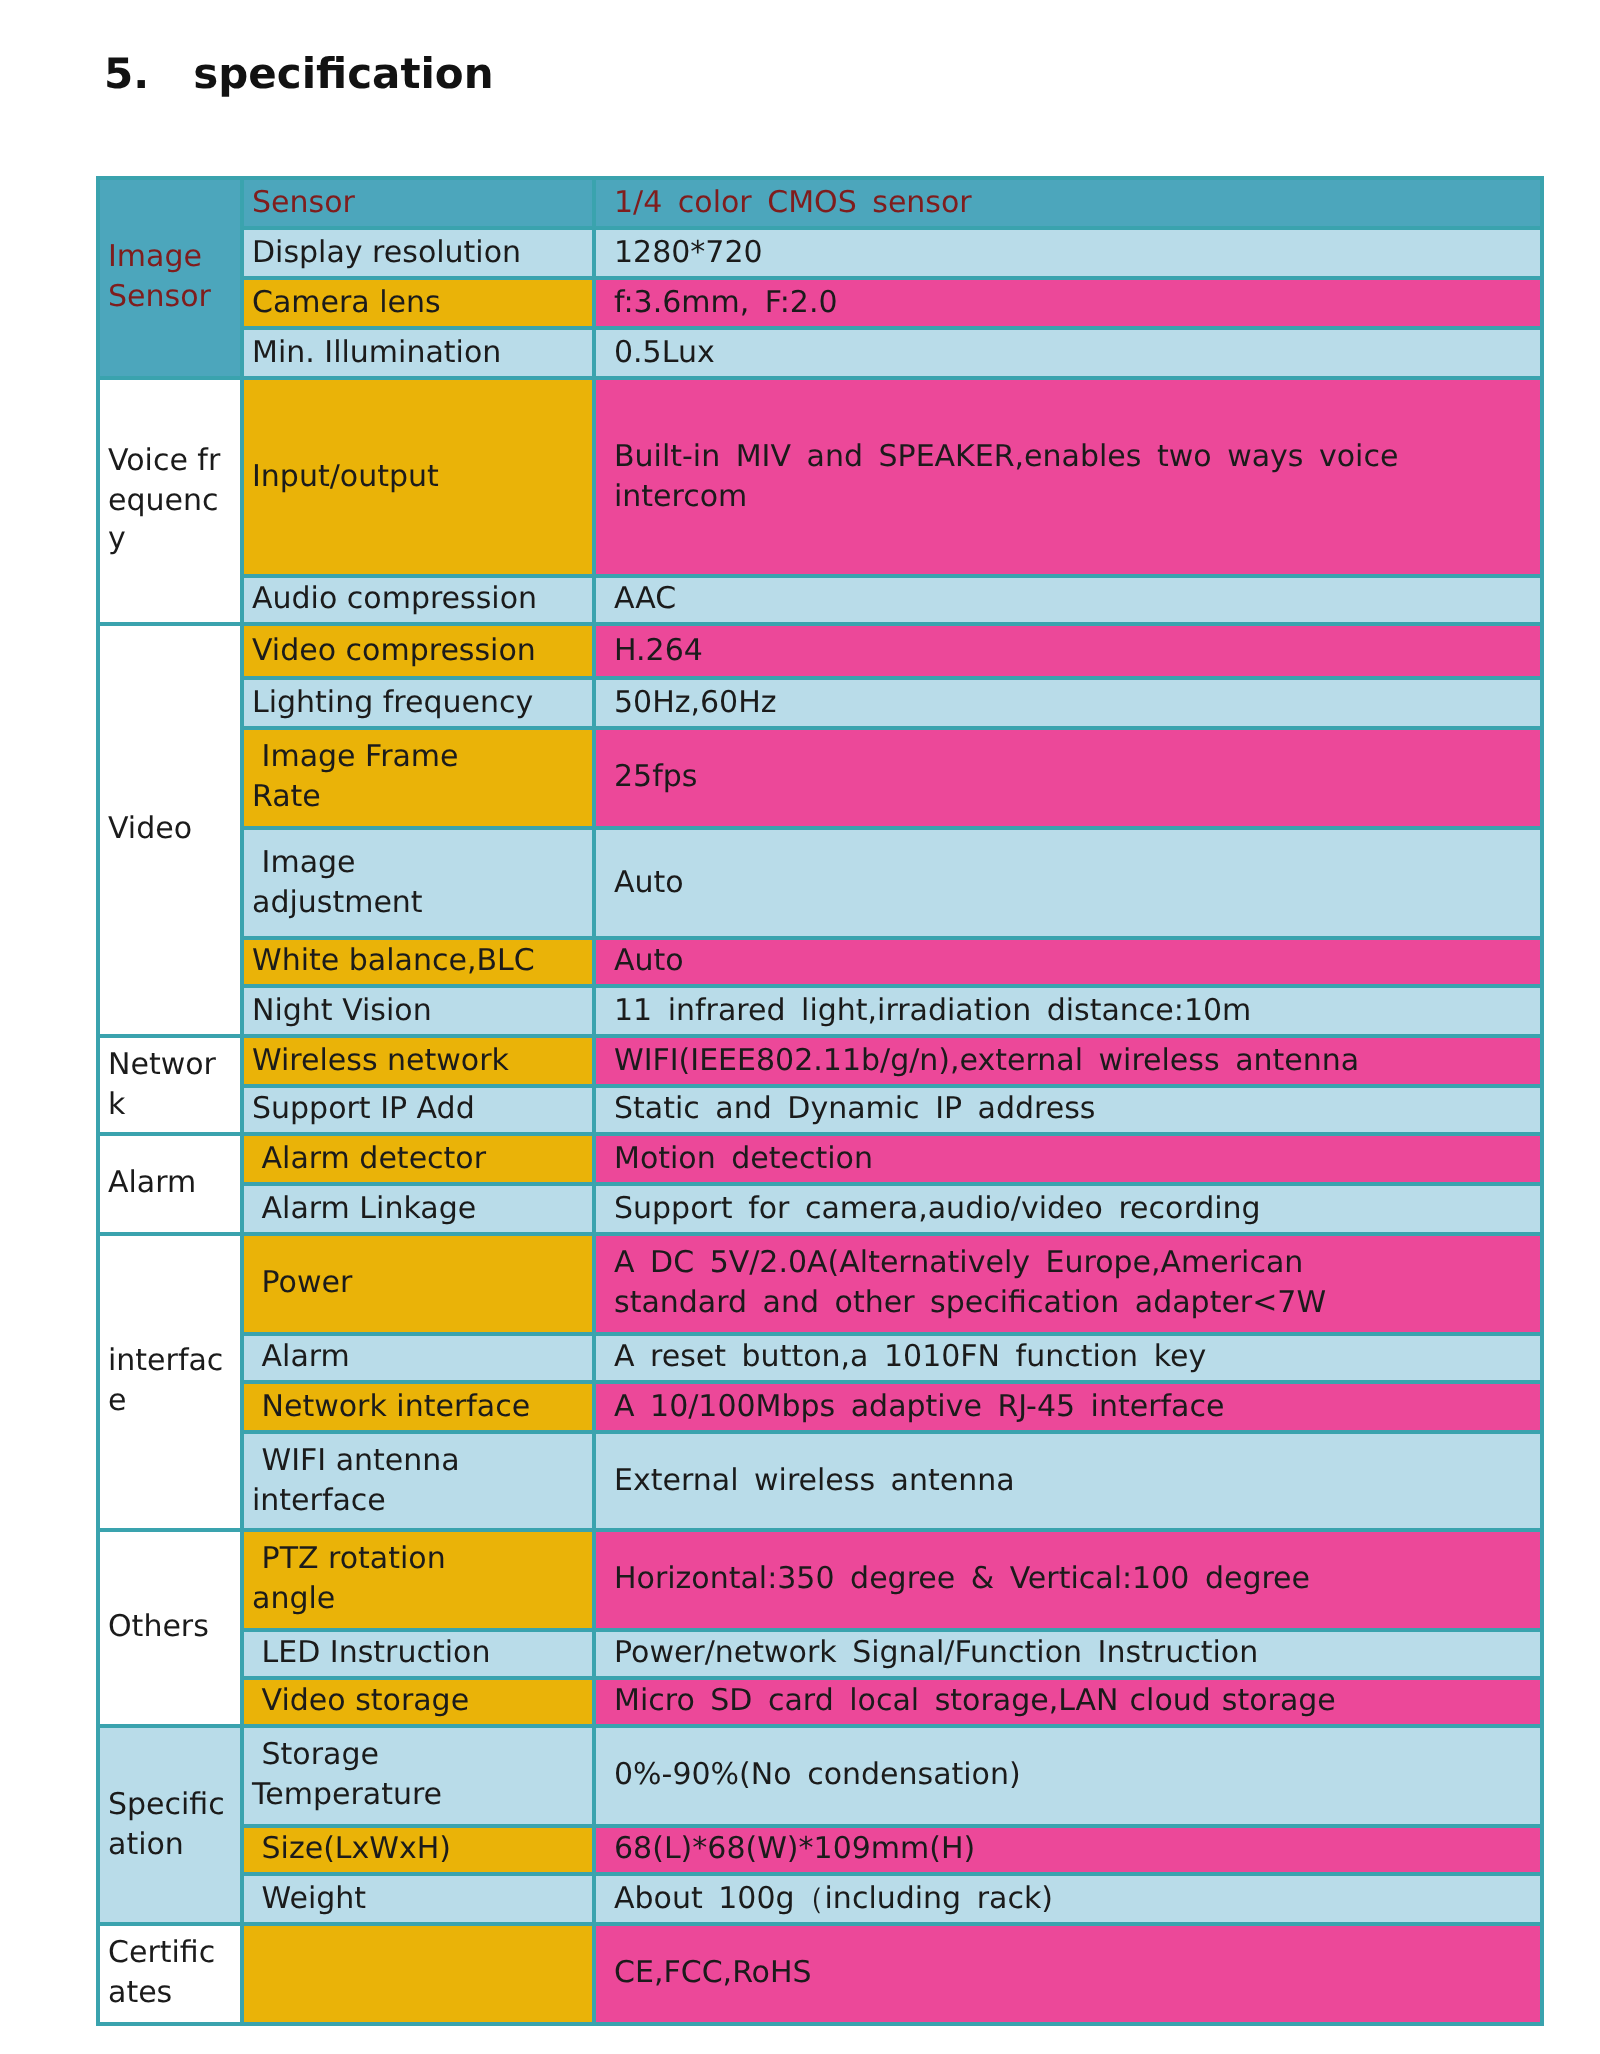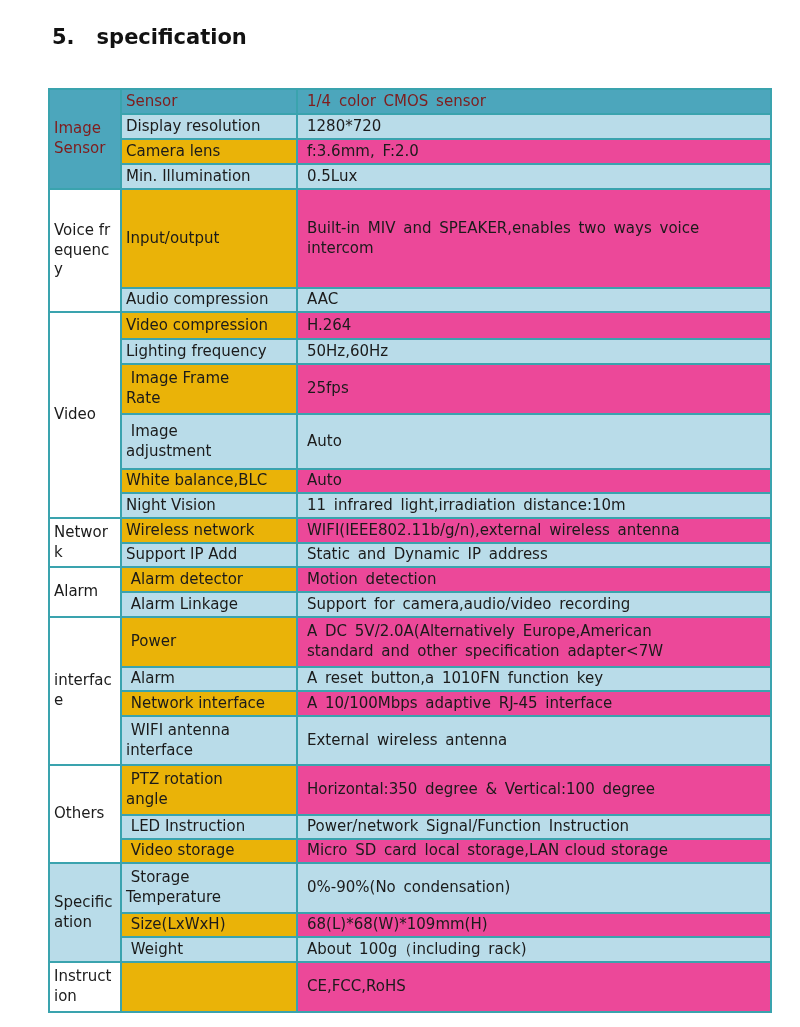--- a/index.html
+++ b/index.html
@@ -173,18 +173,18 @@
       </tr>
       <tr class="row-plain" style="height: 24px;">
         <td class="lab"> Size(LxWxH)</td>
         <td class="val"><span>68(L)*68(W)*109mm(H)</span></td>
       </tr>
       <tr class="row-stripe" style="height: 25px;">
         <td class="lab"> Weight</td>
         <td class="val"><span>About 100g（including rack)</span></td>
       </tr>
       <tr class="row-plain" style="height: 50px;">
-        <td class="cat" rowspan="1">Instruction</td>
+        <td class="cat" rowspan="1">Certificates</td>
         <td class="lab"></td>
         <td class="val"><span>CE,FCC,RoHS</span></td>
       </tr>
     </tbody>
 </table>
 
 </body></html>

